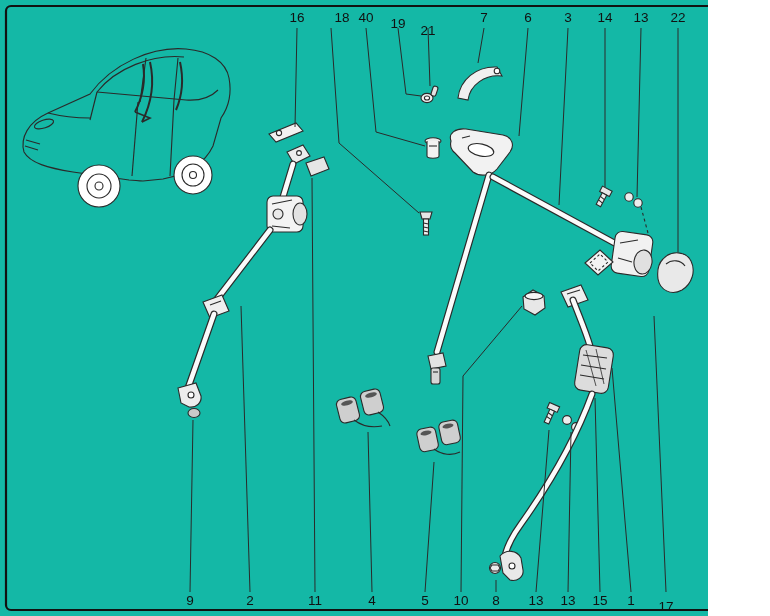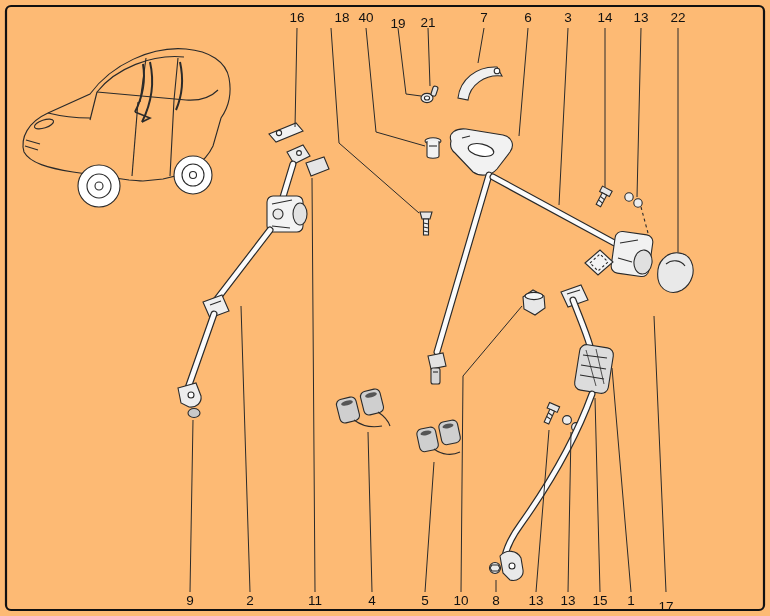--- a/index.html
+++ b/index.html
@@ -1,19 +1,19 @@
 <!DOCTYPE html>
 <html><head>
 <meta charset="utf-8">
 <style>
   html,body{margin:0;padding:0;background:#ffffff;}
   .canvas{
     position:relative;
-    width:770px;height:616px;
-    background:#fdba74;
+    width:708px;height:616px;
+    background:#14b8a6;
     font-family:"Liberation Sans", sans-serif;
     overflow:hidden;
   }
   svg{position:absolute;left:0;top:0;}
   .callout{
     position:absolute;
     transform:translateX(-50%);
     font-size:13.5px;
     color:#111;
     line-height:14px;
@@ -229,21 +229,21 @@
       <path class="leader" d="M600,592 L595,398"></path>
       <path class="leader" d="M631,592 L612,368"></path>
       <path class="leader" d="M666,592 L654,316"></path>
     </g>
   </svg>
 
   <span class="callout" style="left:297px;top:11px">16</span>
   <span class="callout" style="left:342px;top:11px">18</span>
   <span class="callout" style="left:366px;top:11px">40</span>
   <span class="callout" style="left:398px;top:17px">19</span>
-  <span class="callout" style="left:428px;top:16px">21</span>
+  <span class="callout" style="left:428px;top:24px">21</span>
   <span class="callout" style="left:484px;top:11px">7</span>
   <span class="callout" style="left:528px;top:11px">6</span>
   <span class="callout" style="left:568px;top:11px">3</span>
   <span class="callout" style="left:605px;top:11px">14</span>
   <span class="callout" style="left:641px;top:11px">13</span>
   <span class="callout" style="left:678px;top:11px">22</span>
 
   <span class="callout" style="left:190px;top:594px">9</span>
   <span class="callout" style="left:250px;top:594px">2</span>
   <span class="callout" style="left:315px;top:594px">11</span>

